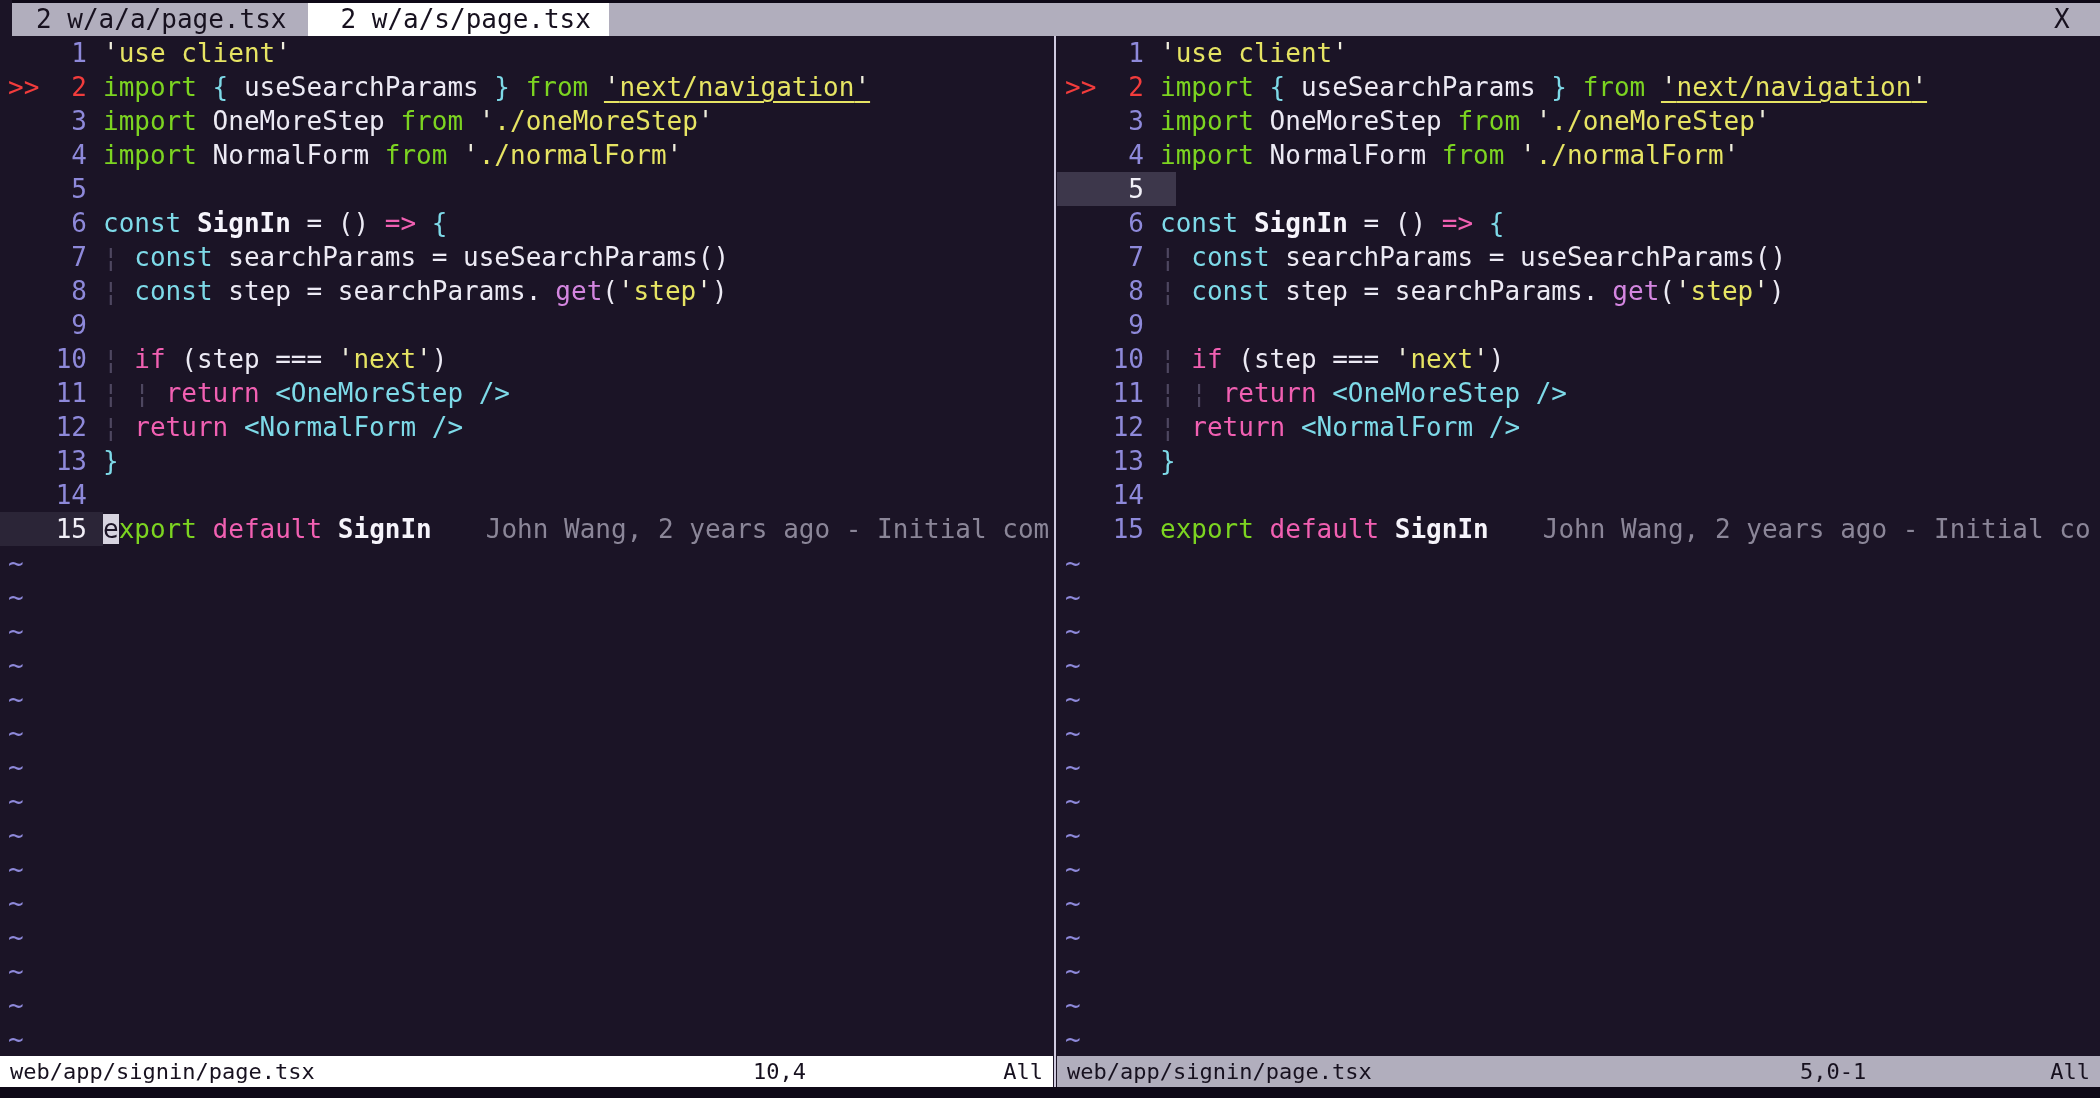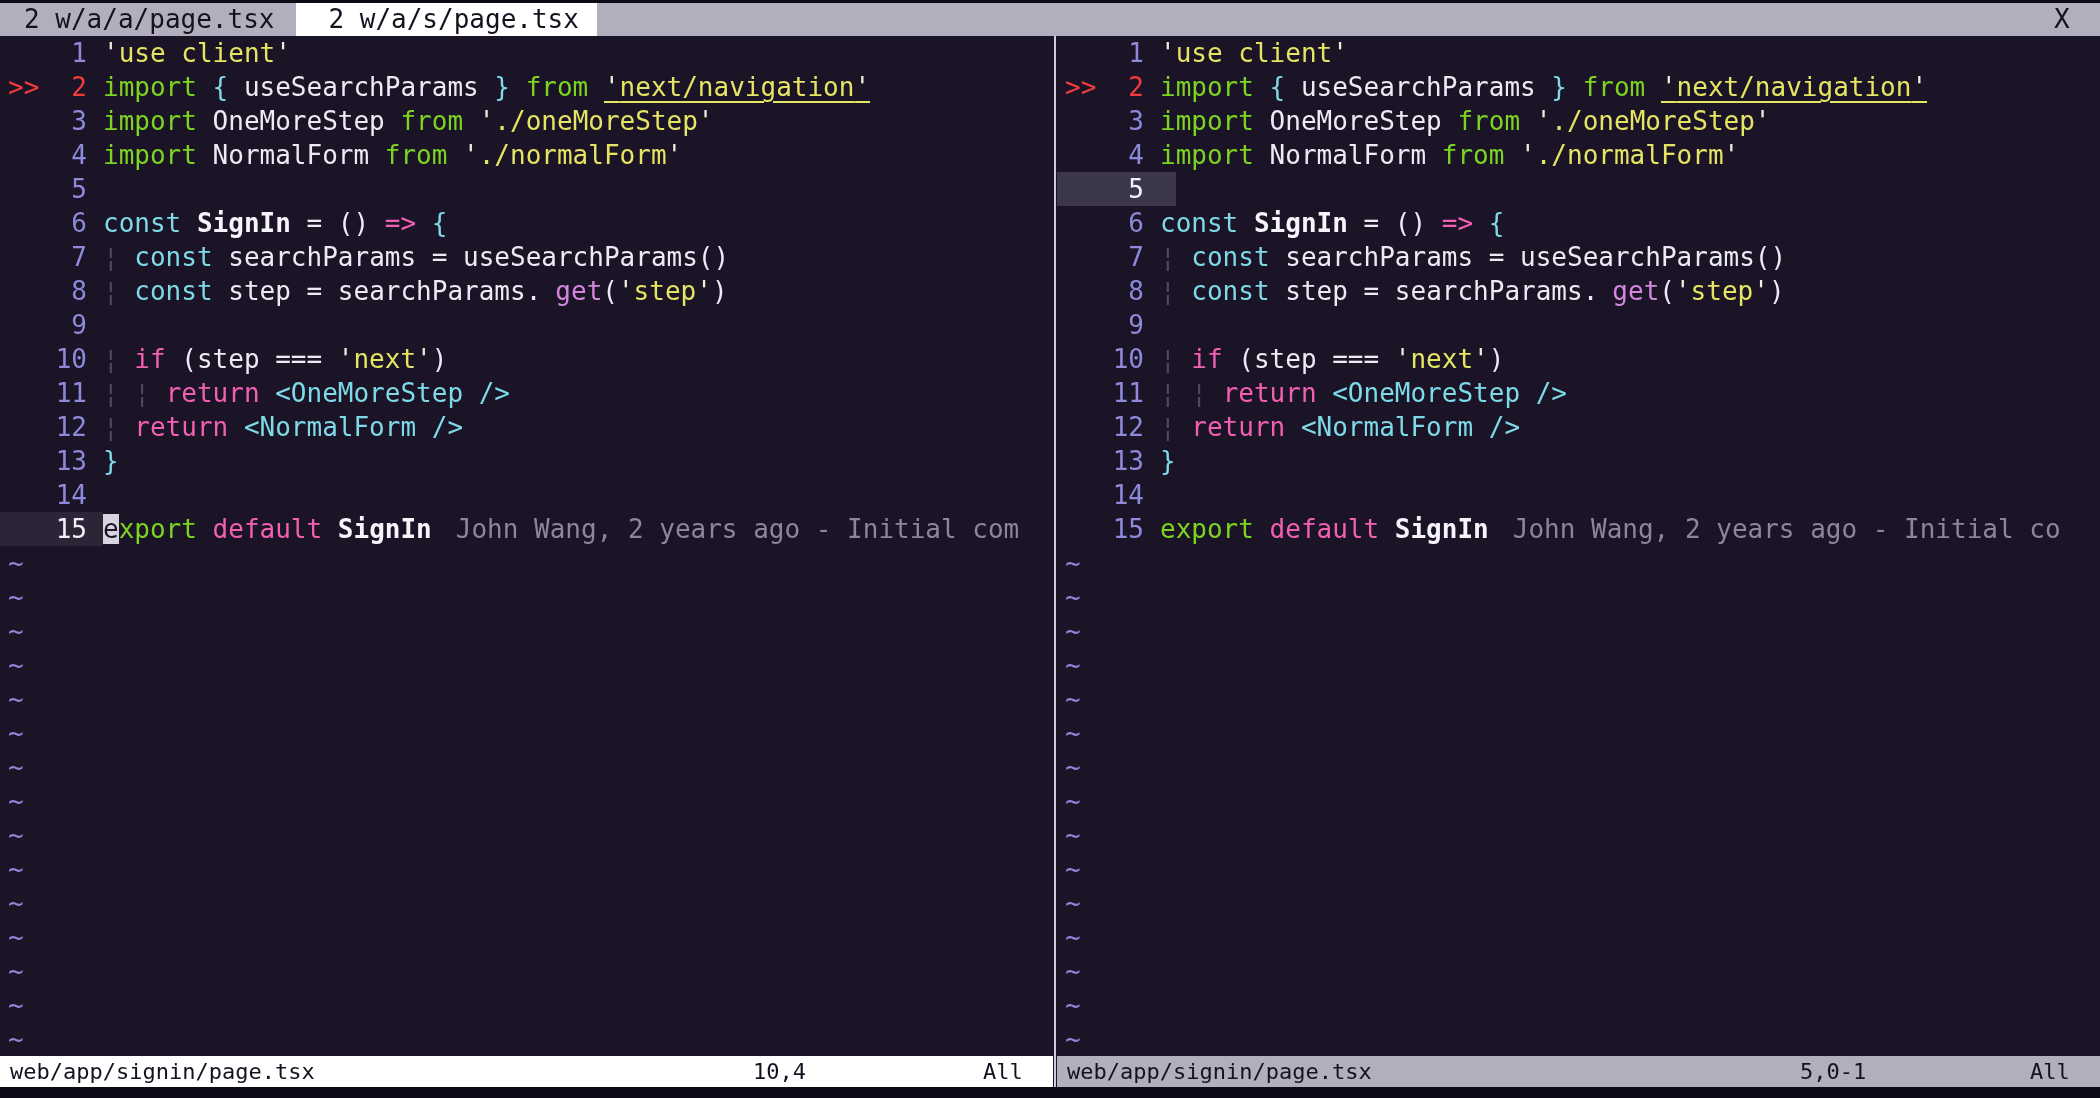--- a/index.html
+++ b/index.html
@@ -7,20 +7,21 @@
     position:relative;width:2100px;height:1098px;overflow:hidden;
     background:#1b1426;
     font-family:"DejaVu Sans Mono","Liberation Mono",monospace;
     display:flex;flex-direction:column;
   }
   
   .tabbar{
     height:33px;flex:none;background:#b1aebd;border-top:3px solid #0e0917;
     display:flex;align-items:stretch;font-size:26px;color:#17111f;line-height:33px;
     white-space:pre;
+    margin-left:12px;
   }
   .tab{display:flex;align-items:center;padding:0 14px;cursor:default;}
   .tab.inactive{background:#b1aebd;padding-left:24px;}
   .tab.active{background:#ffffff;padding-left:32px;padding-right:18px;margin-left:8px;}
   .tab-fill{flex:1;}
   .tab-close{width:46px;text-align:left;display:flex;align-items:center;}
   
   .main{flex:1;display:flex;min-height:0;}
   .pane{display:flex;flex-direction:column;min-width:0;}
   .pane.left{width:1053px;flex:none;}
@@ -44,33 +45,33 @@
   
   .c-green{color:#7cd421;}
   .c-cyan{color:#7edae8;}
   .c-pink{color:#f160b2;}
   .c-orchid{color:#d486e0;margin-left:14px;}
   .c-str{color:#e6e463;}
   .c-quote{color:#efeedd;}
   .c-plain{color:#eceaf4;}
   .c-guide{color:#4e4760;}
   .c-fn{color:#f6f4fb;font-weight:bold;}
-  .c-blame{color:#8b8698;margin-left:24px;}
+  .c-blame{color:#8b8698;margin-left:54px;}
   .u{text-decoration:underline;text-decoration-color:#e6e463;text-decoration-thickness:2px;text-underline-offset:5px;}
   .cursor{background:#d7d4e0;color:#1b1426;}
   
   .statusline{
     height:31px;flex:none;display:flex;align-items:center;
     font-size:22px;line-height:31px;color:#17111f;background:#b1aebd;
     padding:0 10px;white-space:pre;
   }
   .statusline.active{background:#ffffff;}
   .sl-file{flex:1;overflow:hidden;}
   .sl-pos{width:230px;flex:none;}
-  .sl-all{width:60px;flex:none;}
+  .sl-all{width:60px;flex:none;text-align:right;}
   
   .bottombar{height:11px;flex:none;background:#0e0917;}
 </style>
 </head>
 <body>
 
 <div class="screen">
 
   <div class="tabbar">
     <div class="tab inactive">

